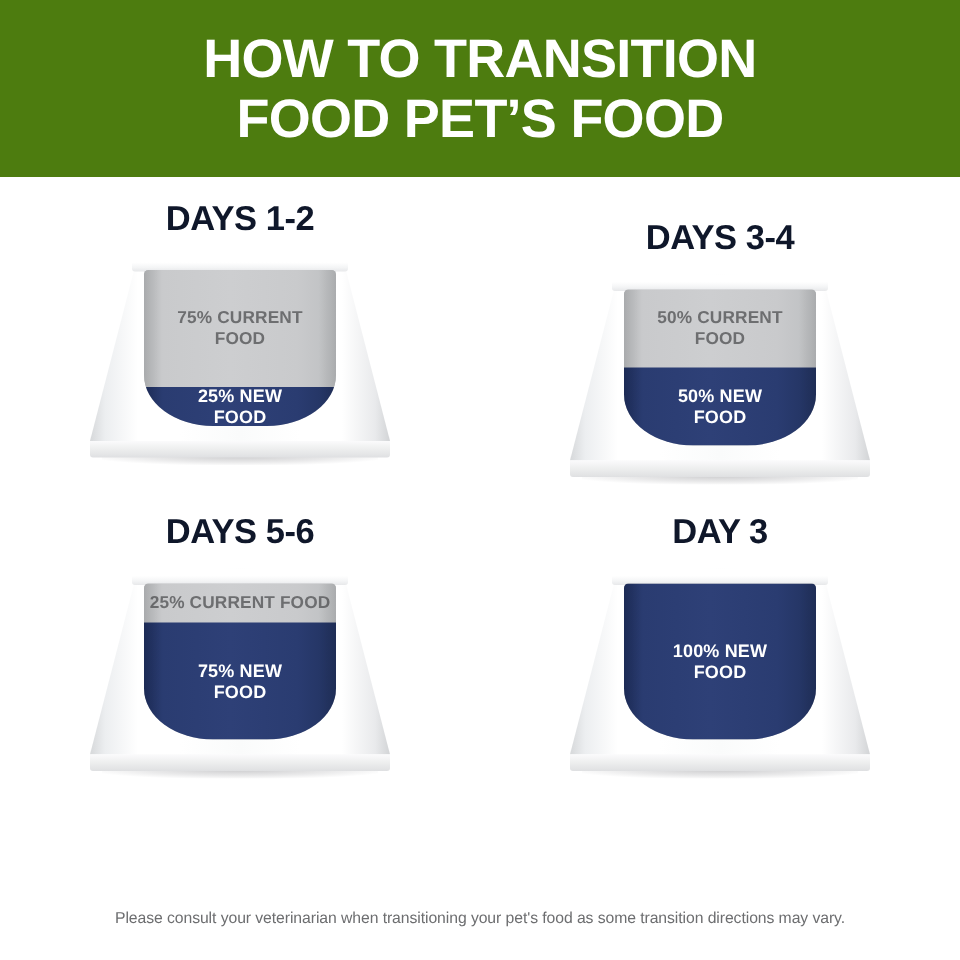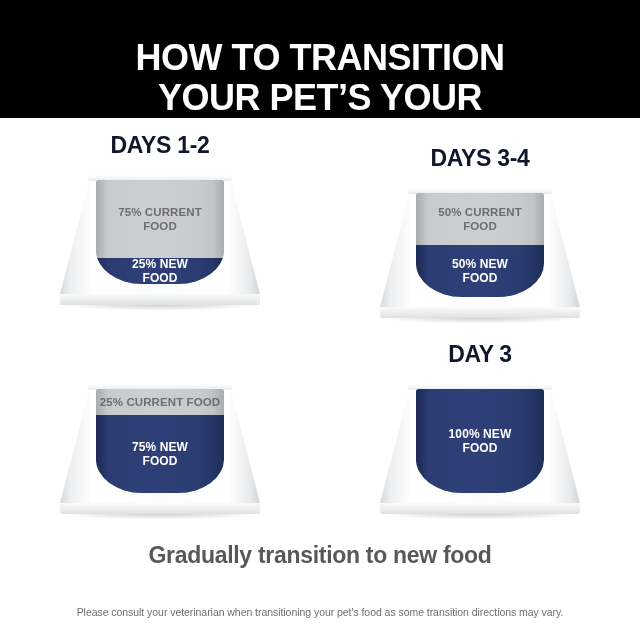--- a/index.html
+++ b/index.html
@@ -19,25 +19,25 @@
     height: 640px;
     background: #ffffff;
   }
 
   
   .header {
     position: absolute;
     top: 0; left: 0;
     width: 640px;
     height: 118px;
-    background: #000000;
+    background: #4d7c0f;
     display: flex;
     flex-direction: column;
     align-items: center;
-    justify-content: flex-end;
+    justify-content: center;
   }
   .header-line {
     color: #ffffff;
     font-weight: bold;
     font-size: 36px;
     line-height: 40px;
     letter-spacing: -0.5px;
     text-align: center;
     white-space: nowrap;
   }
@@ -219,21 +219,21 @@
     letter-spacing: -0.05px;
   }
 </style>
 </head>
 <body>
 
 <div class="page">
 
   <div class="header">
     <div class="header-line">HOW TO TRANSITION</div>
-    <div class="header-line">YOUR PET’S YOUR</div>
+    <div class="header-line">FOOD PET’S FOOD</div>
   </div>
 
   <div class="grid">
 
     <div class="cell c0">
       <div class="day-label">DAYS 1-2</div>
       <div class="bowl">
         <div class="bowl-shadow"></div>
         <div class="bowl-base"></div>
         <div class="bowl-body"></div>
@@ -275,20 +275,21 @@
               <div>50% NEW</div>
               <div>FOOD</div>
             </div>
           </div>
           <div class="well-shade"></div>
         </div>
       </div>
     </div>
 
     <div class="cell c2">
+      <div class="day-label">DAYS 5-6</div>
       <div class="bowl">
         <div class="bowl-shadow"></div>
         <div class="bowl-base"></div>
         <div class="bowl-body"></div>
         <div class="bowl-rim"></div>
         <div class="food-well">
           <div class="food-current" style="height: 25%; display: block;">
             <div class="food-label current one-line" style="top: calc(50% - 7px);">
               <div>25% CURRENT FOOD</div>
             </div>
@@ -321,18 +322,17 @@
           </div>
           <div class="well-shade"></div>
         </div>
       </div>
     </div>
 
   </div>
 
   <div class="footer">
     <div class="tagline">
-      <div>Gradually transition to new food</div>
     </div>
     <div class="disclaimer">Please consult your veterinarian when transitioning your pet's food as some transition directions may vary.</div>
   </div>
 
 </div>
 
 </body></html>

